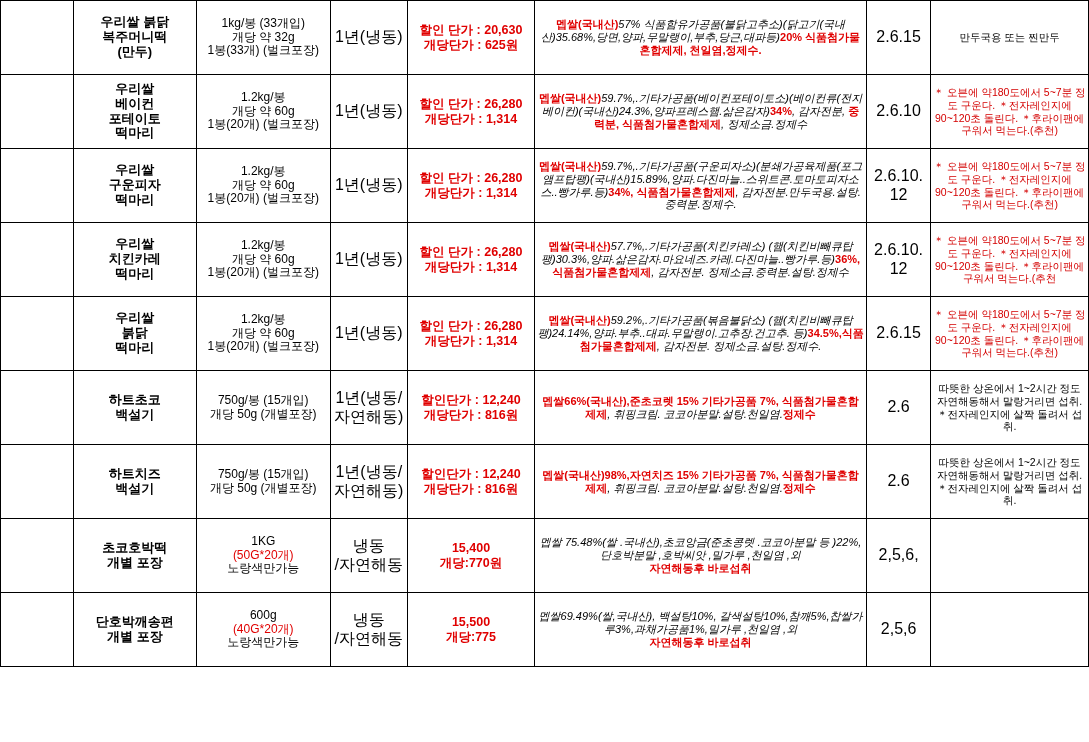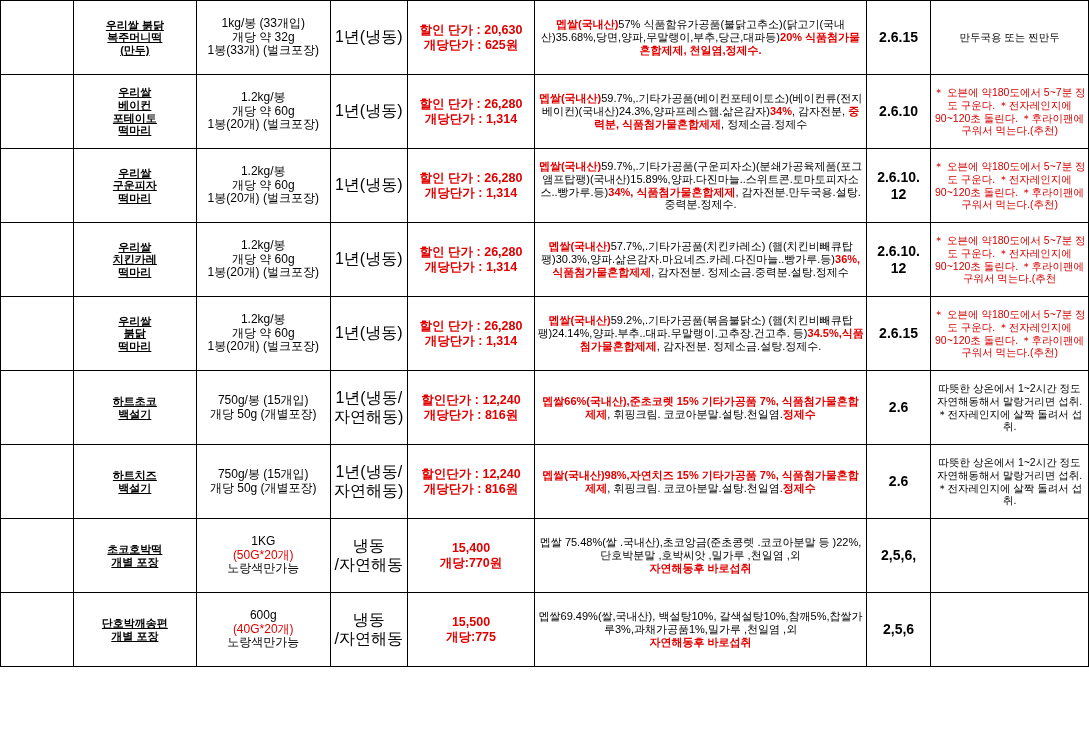--- a/index.html
+++ b/index.html
@@ -17,30 +17,30 @@
   td{
     border:1px solid #000;
     vertical-align:middle;
     text-align:center;
     padding:1px 2px;
     font-size:12px;
     line-height:1.15;
     overflow:hidden;
   }
   .c-img{width:64px;padding:1px;}
-  .c-name{width:108px;font-size:11px;font-weight:bold;text-decoration:underline;}
+  .c-name{width:108px;font-size:13px;font-weight:bold;}
   .c-spec{width:118px;font-size:12px;}
   .c-shelf{width:66px;font-size:16px;}
   .c-price{width:112px;font-size:12.5px;color:#e00000;font-weight:bold;}
   .c-ingr{width:300px;font-size:11px;color:#d40000;font-weight:bold;text-align:center;line-height:1.18;}
-  .c-code{width:54px;font-size:14px;color:#000;font-weight:bold;margin-left:41px;}
+  .c-code{width:54px;font-size:16px;color:#000;font-weight:normal;margin-left:41px;}
   .c-note{width:140px;font-size:10.5px;color:#d40000;line-height:1.2;}
   .c-note.plain{color:#000;}
   .red{color:#e00000;text-align:center;}
-  .black{color:#000;font-weight:normal;}
+  .black{color:#000;font-weight:normal;font-style:italic;}
   .thumb{
     width:62px;height:100%;
     display:block;
     border-radius:2px;
     background:#e9e4da;
     position:relative;
     overflow:hidden;
   }
   .thumb i{position:absolute;display:block;}
   

